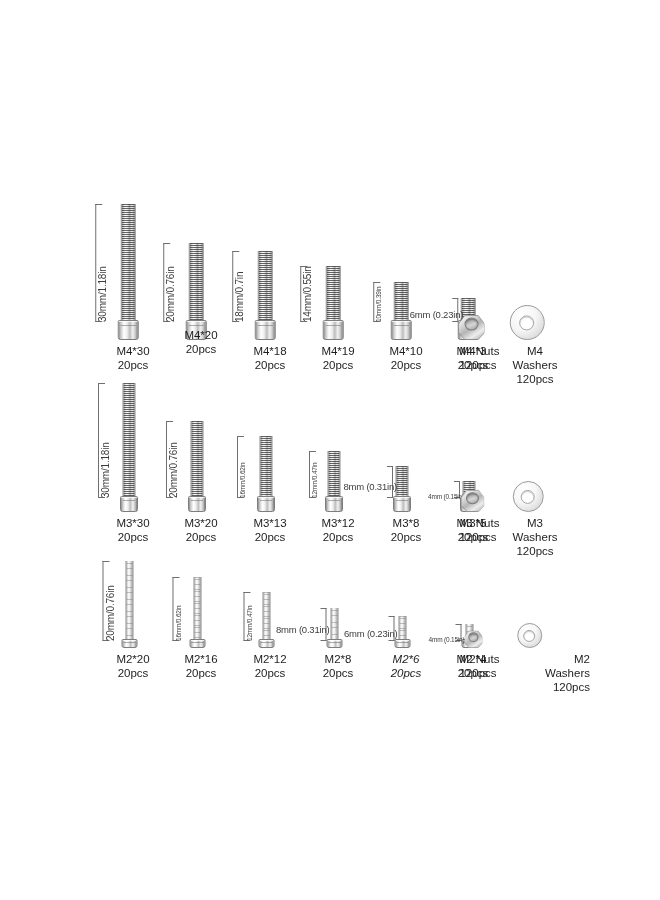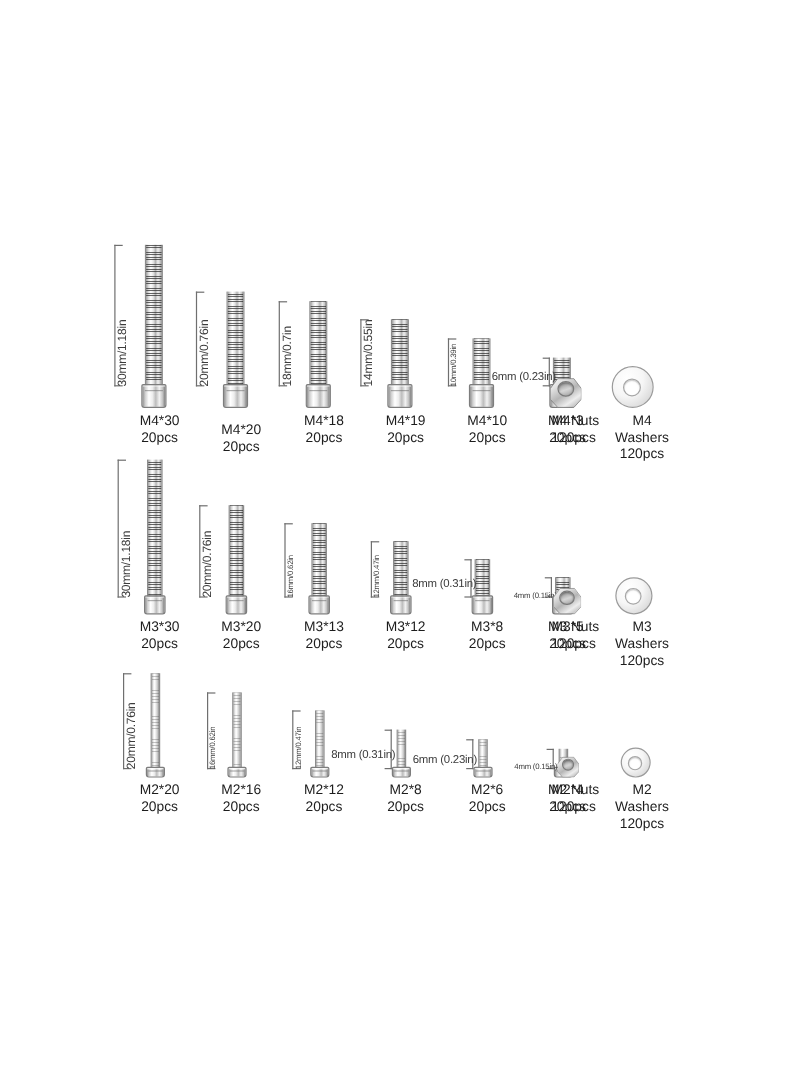--- a/index.html
+++ b/index.html
@@ -132,21 +132,21 @@
             <div class="shaft" style="width: 13px; height: 79px; top: 0px;"></div>
             <div class="head" style="width: 19px; height: 18px;"></div>
           </div>
           <div class="dim" style="left: -33.5px; bottom: 18px; height: 79px; width: 1px;">
             <div class="vline"></div>
             <div class="tick t" style="width: 7px; left: 0px;"></div>
             <div class="tick b" style="width: 7px; left: 0px;"></div>
             <div class="dim-label" style="font-size: 10px; left: 2px; top: 0px; height: 79px;">20mm/0.76in</div>
           </div>
         </div>
-        <div class="caption" style="top: 352px; width: 110px;">M4*20
+        <div class="caption" style="top: 328px; width: 110px;">M4*20
 20pcs</div>
       </div>
       <div class="cell" style="left: 210px; top: 0px; width: 120px; height: 386px;">
         <div class="art" style="bottom: 46px; position: absolute; left: 50%;">
           <div class="screw" style="width: 19px; height: 89px; margin-left: -9.5px;">
             <div class="shaft" style="width: 13px; height: 71px; top: 0px;"></div>
             <div class="head" style="width: 19px; height: 18px;"></div>
           </div>
           <div class="dim" style="left: -33.5px; bottom: 18px; height: 71px; width: 1px;">
             <div class="vline"></div>
@@ -427,21 +427,21 @@
             <div class="head" style="width: 14px; height: 7px;"></div>
           </div>
           <div class="dim" style="left: -9px; bottom: 7px; height: 25px; width: 1px;">
             <div class="vline"></div>
             <div class="tick t" style="width: 6px; left: -5px;"></div>
             <div class="tick b" style="width: 6px; left: -5px;"></div>
           </div>
           <div class="dim-label horiz" style="font-size: 9.5px; right: 12px; bottom: 8.5px; position: absolute; color: rgb(60, 60, 60);">6mm
 (0.23in)</div>
         </div>
-        <div class="caption" style="top: 652px; width: 110px;">M2*6
+        <div class="caption" style="top: 652px; width: 110px; font-style: italic;">M2*6
 20pcs</div>
       </div>
       <div class="cell" style="left: 413px; top: 0px; width: 120px; height: 694px;">
         <div class="art" style="bottom: 46px; position: absolute; left: 50%;">
           <div class="screw" style="width: 14px; height: 24px; margin-left: -7px;">
             <div class="shaft plain" style="width: 6px; height: 17px; top: 0px;"></div>
             <div class="head" style="width: 14px; height: 7px;"></div>
           </div>
           <div class="dim" style="left: -9px; bottom: 7px; height: 17px; width: 1px;">
             <div class="vline"></div>
@@ -466,18 +466,18 @@
         </div>
         <div class="caption" style="top: 652px; width: 110px;">M2 Nuts
 120pcs</div>
       </div>
       <div class="cell" style="left: 475px; top: 0px; width: 120px; height: 694px;">
         <div class="art" style="bottom: 46px; position: absolute; left: 50%;">
           <div class="washer" style="width: 23px; height: 23px; margin-left: -11.5px;">
             <div class="hole" style="width: 10.12px; height: 10.12px;"></div>
           </div>
         </div>
-        <div class="caption" style="top: 652px; width: 110px;">M2
+        <div class="caption" style="top: 652px; width: 110px; text-align: right;">M2
 Washers
 120pcs</div>
       </div>
     </div>
   </div>
 
 </body></html>

